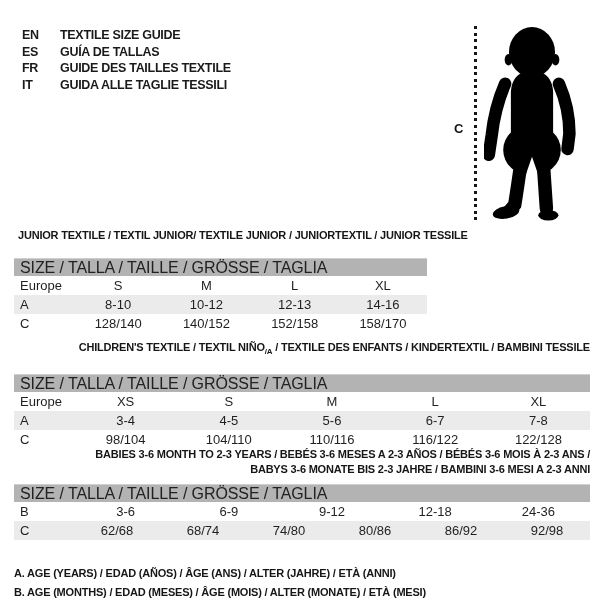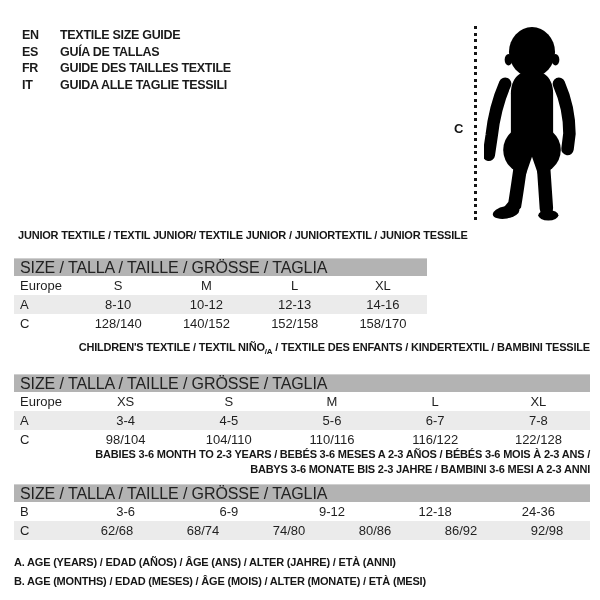--- a/index.html
+++ b/index.html
@@ -32,21 +32,21 @@
   .tbl-title sub{font-size:8px;}
   .size-header{height:18px;line-height:18px;background:#b3b3b3;padding-left:6px;
     font-size:16px;color:#222222;letter-spacing:-0.1px;box-sizing:border-box;
     border-top:1px solid #cfcfcf;}
   .t-row{display:flex;height:19px;line-height:19px;font-size:13px;color:#1f1f1f;}
   .t-row.striped{background:#ebebeb;}
   .row-label{width:60px;flex:0 0 60px;padding-left:6px;box-sizing:border-box;}
   .cell{flex:1;text-align:center;}
 
   
-  .footnotes{position:absolute;left:14px;top:537px;}
+  .footnotes{position:absolute;left:14px;top:548px;}
   .footnote{font-weight:bold;font-size:11px;line-height:18.7px;letter-spacing:-0.2px;color:#161616;}
 </style>
 </head>
 <body>
 
 <div class="canvas">
 
   <div class="lang-block">
       <div class="lang-row">
         <span class="lang-code">EN</span>

